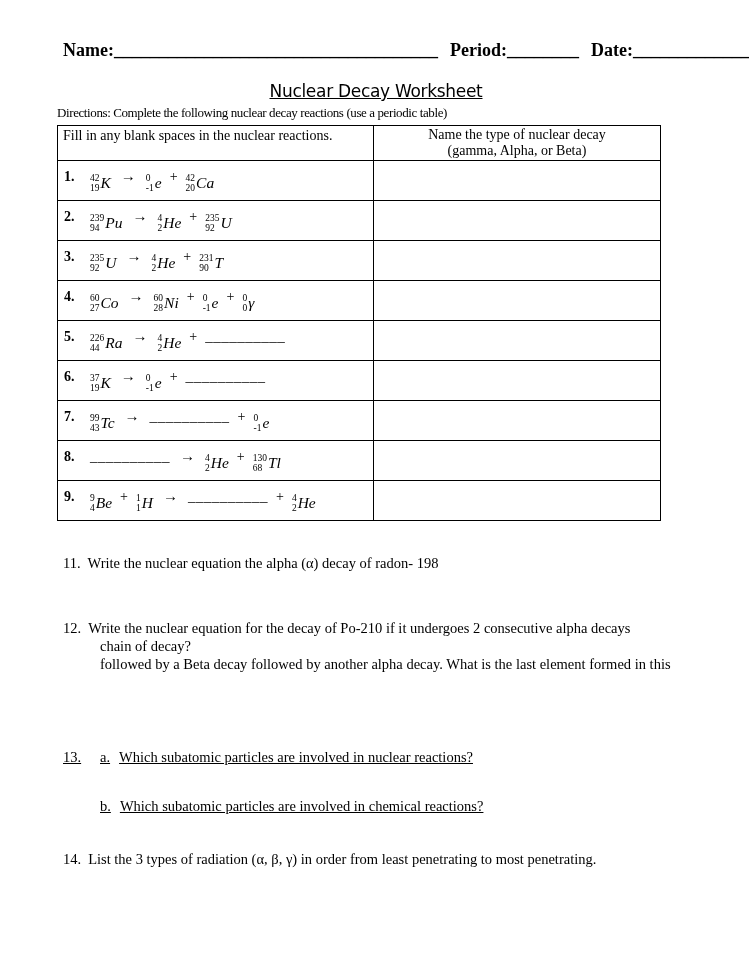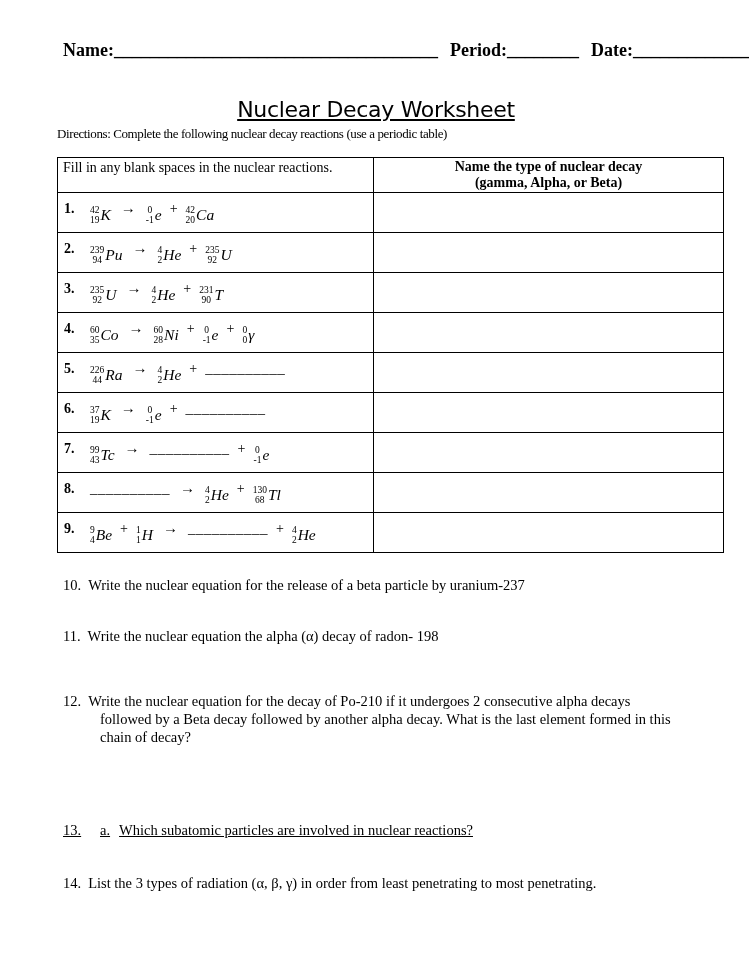--- a/index.html
+++ b/index.html
@@ -17,53 +17,53 @@
   .top-row {
     margin-left: 6px;
     font-weight: bold;
     font-size: 18px;
     white-space: nowrap;
   }
   .top-row .sp { margin-left: 12px; }
 
   
   .title {
-    margin-top: 36px;
+    margin-top: 20px;
     text-align: center;
     font-family: "DejaVu Sans", sans-serif;
-    font-size: 22px;
+    font-size: 17px;
     letter-spacing: -0.3px;
     text-decoration: underline;
   }
   .directions {
     margin-top: 4px;
     font-family: Liberation Serif, serif;
     font-size: 13px;
     letter-spacing: -0.4px;
   }
 
   
   .rx-table {
     border-collapse: collapse;
-    width: 667px;
-    margin-top: 15px;
+    width: 604px;
+    margin-top: 4px;
     table-layout: fixed;
     padding-left: 32px;
   }
   .rx-table th, .rx-table td { border: 1px solid #000; }
   th.h1 {
     width: 316px;
     font-weight: normal;
     text-align: left;
     vertical-align: top;
     padding: 2px 5px;
     font-size: 14px;
   }
   th.h2 {
-    font-weight: bold;
+    font-weight: normal;
     text-align: center;
     vertical-align: top;
     padding: 1px 4px;
     font-size: 14px;
   }
   td.rx {
     height: 40px;
     padding: 2px 4px 2px 6px;
     vertical-align: middle;
     font-size: 15px;
@@ -73,21 +73,21 @@
   .rx-num {
     font-weight: bold;
     font-size: 14px;
     display: inline-block;
     width: 24px;
   }
   .nuclide { display: inline-flex; align-items: center; margin: 0 2px; }
   .stack {
     display: inline-flex;
     flex-direction: column;
-    align-items: center;
+    align-items: flex-start;
     font-size: 9.5px;
     line-height: 1.1;
     margin-right: 1px;
   }
   .symbol { font-style: italic; font-size: 15.5px; }
   .arrow { margin: 0 8px; font-size: 15px; }
   .plus { margin: 0 6px; font-size: 14px; }
   .blank { margin: 0 2px; letter-spacing: 0.5px; }
 
   
@@ -191,21 +191,21 @@
                 <span class="atomic">90</span>
               </span>
               <span class="symbol">T</span>
             </span></td>
           <td class="answer"></td>
         </tr>
         <tr>
           <td class="rx"><span class="rx-num">4.</span><span class="nuclide">
               <span class="stack">
                 <span class="mass">60</span>
-                <span class="atomic">35</span>
+                <span class="atomic">27</span>
               </span>
               <span class="symbol">Co</span>
             </span><span class="arrow">→</span><span class="nuclide">
               <span class="stack">
                 <span class="mass">60</span>
                 <span class="atomic">28</span>
               </span>
               <span class="symbol">Ni</span>
             </span><span class="plus">+</span><span class="nuclide">
               <span class="stack">
@@ -306,40 +306,40 @@
               </span>
               <span class="symbol">He</span>
             </span></td>
           <td class="answer"></td>
         </tr>
       </tbody>
   </table>
 
   <div class="questions">
 
-    <div class="question q10">
-      <span class="q-num">10.</span><span>Write the nuclear equation for the release of a beta particle by uranium-237</span>
-    </div>
 
     <div class="question q11">
       <span class="q-num">11.</span><span>Write the nuclear equation the alpha (α) decay of radon- 198</span>
     </div>
 
     <div class="question q12">
       <div><span class="q-num">12.</span><span>Write the nuclear equation for the decay of Po-210 if it undergoes 2 consecutive alpha decays</span></div>
+      <div class="cont">chain of decay?</div>
       <div class="cont">followed by a Beta decay followed by another alpha decay. What is the last element formed in this</div>
-      <div class="cont">chain of decay?</div>
     </div>
 
     <div class="question q13">
       <span class="q-num">13.</span>
       <div class="subs">
         <div class="sub">
           <span class="sub-letter">a.</span><span>Which subatomic particles are involved in nuclear reactions?</span>
         </div>
+        <div class="sub sub-b">
+          <span class="sub-letter">b.</span><span>Which subatomic particles are involved in chemical reactions?</span>
+        </div>
       </div>
     </div>
 
     <div class="question q14">
       <span class="q-num">14.</span><span>List the 3 types of radiation (α, β, γ) in order from least penetrating to most penetrating.</span>
     </div>
 
   </div>
 </div>
 

